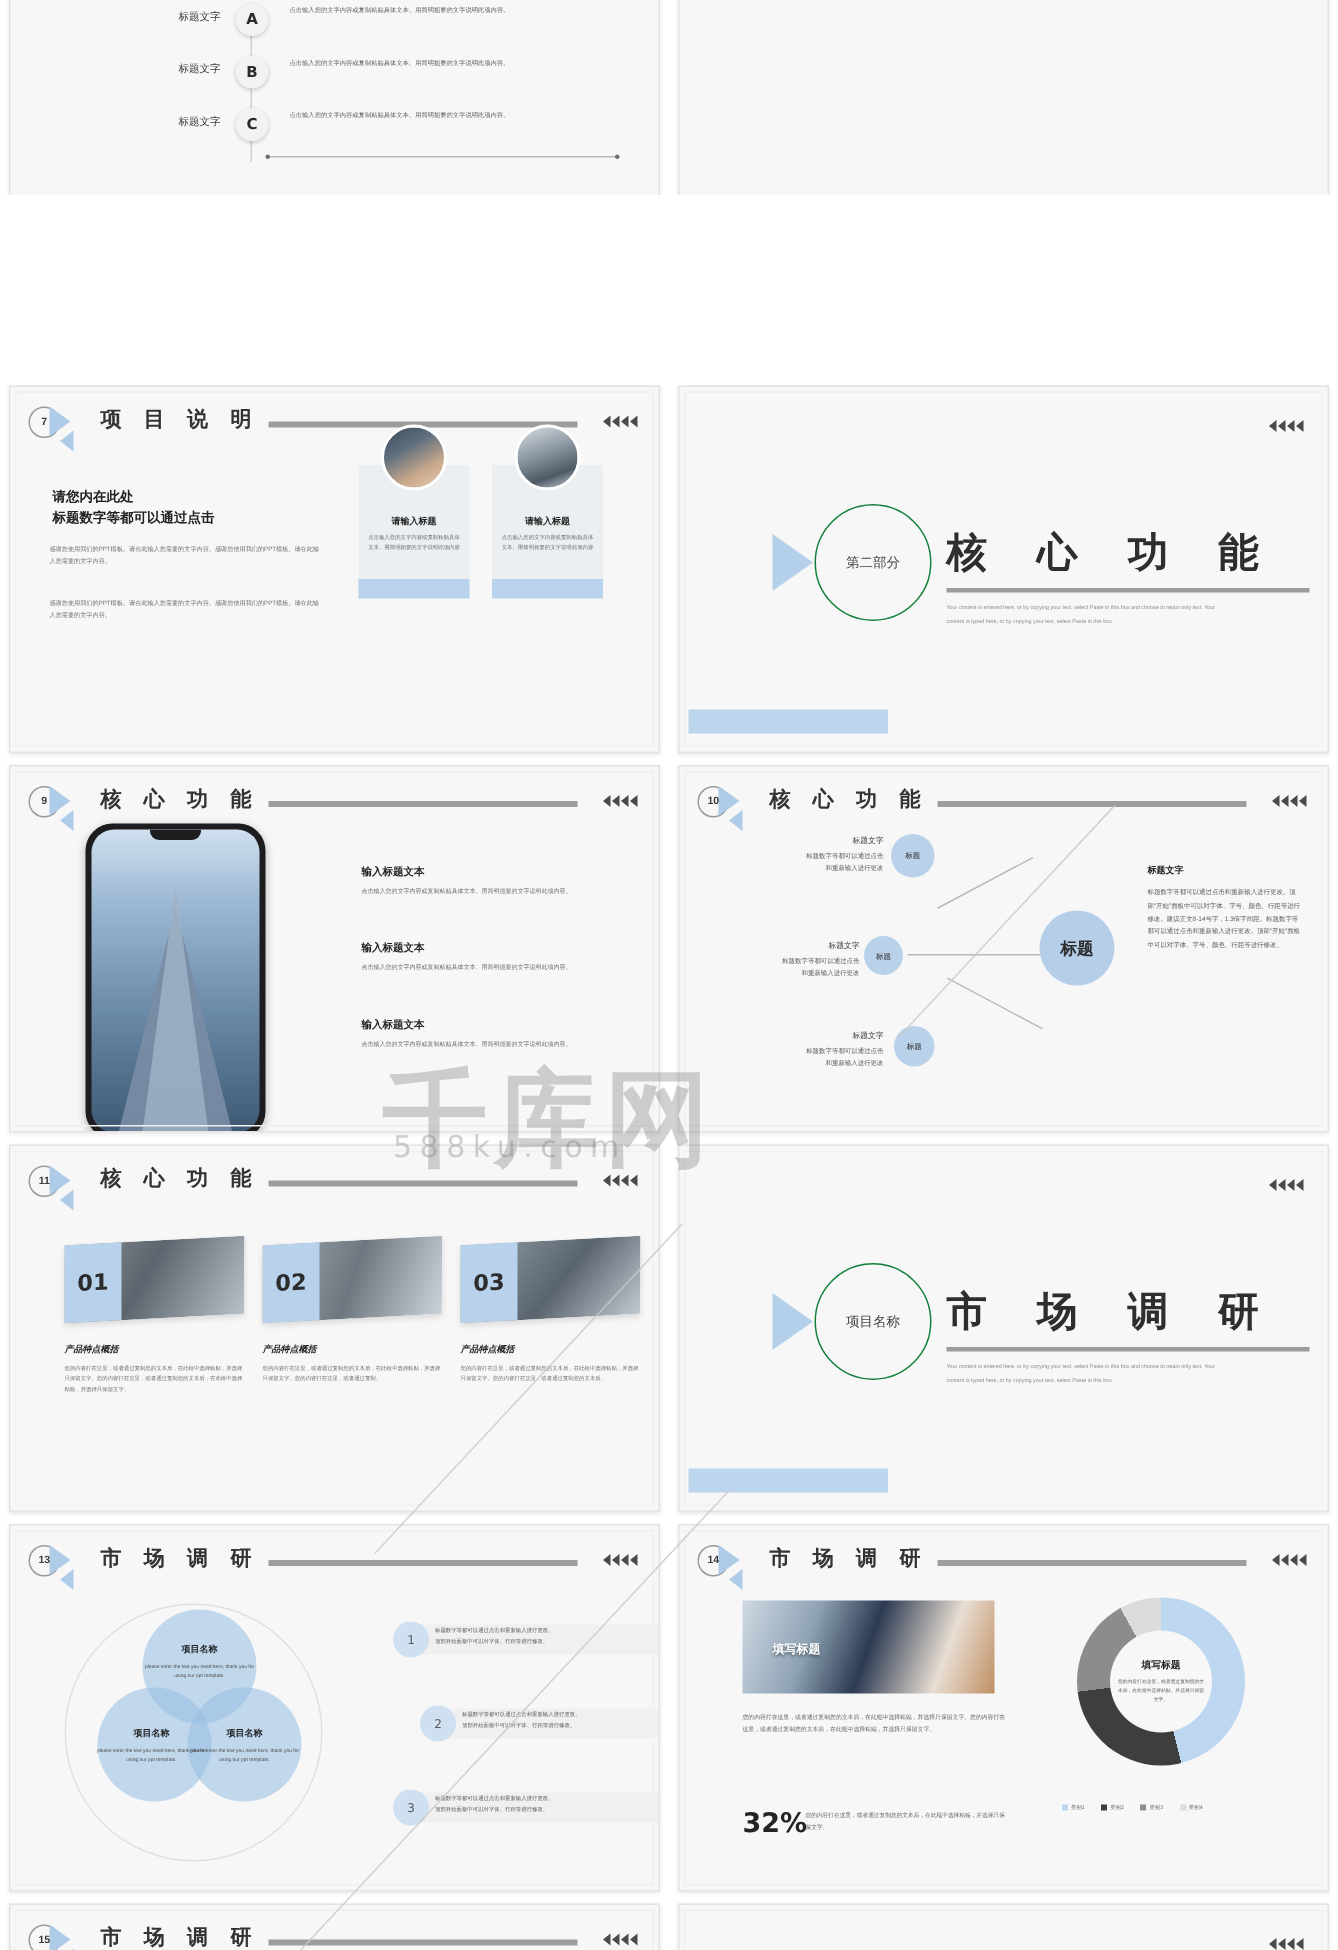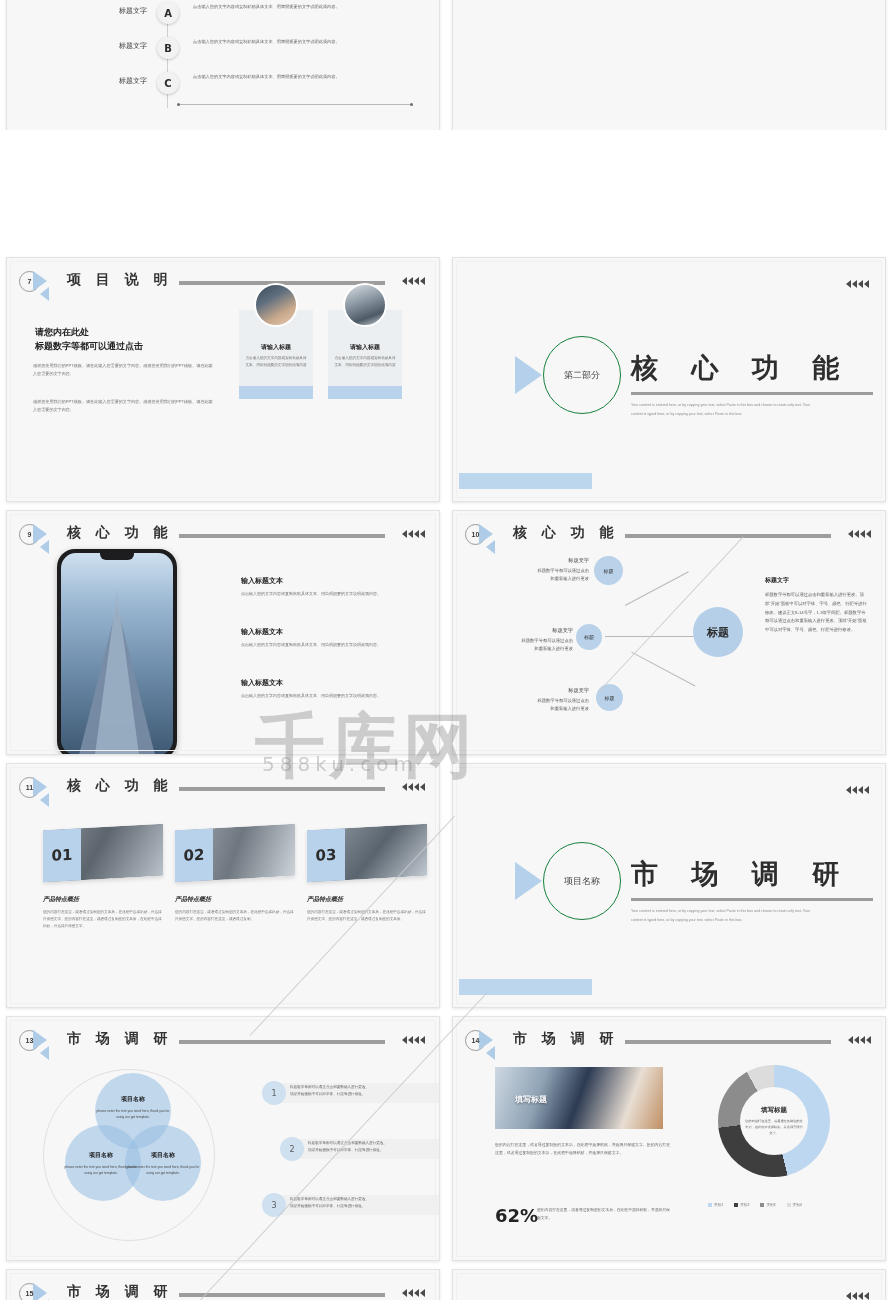--- a/index.html
+++ b/index.html
@@ -566,21 +566,21 @@
             <i></i>
             <i></i>
             <i></i>
           </div>
       </div>
 
       <div class="s14-img">
         <span class="cap">填写标题</span>
       </div>
       <div class="s14-p">您的内容打在这里，或者通过复制您的文本后，在此框中选择粘贴，并选择只保留文字。您的内容打在这里，或者通过复制您的文本后，在此框中选择粘贴，并选择只保留文字。</div>
-      <div class="s14-pct">62%</div>
+      <div class="s14-pct">32%</div>
       <div class="s14-pct-d">您的内容打在这里，或者通过复制您的文本后，在此框中选择粘贴，并选择只保留文字。</div>
 
       <div class="donut" style="background:conic-gradient(#bcd7ef 0deg 166deg,#3e3e3e 166deg 263deg,#8c8c8c 263deg 331deg,#dcdcdc 331deg 360deg);">
         <div class="hole">
           <span class="t">填写标题</span>
           <span class="d">您的内容打在这里，或者通过复制您的文本后，在此框中选择粘贴。并选择只保留文字。</span>
         </div>
       </div>
       <div class="s14-legend">
         <span class="it">

